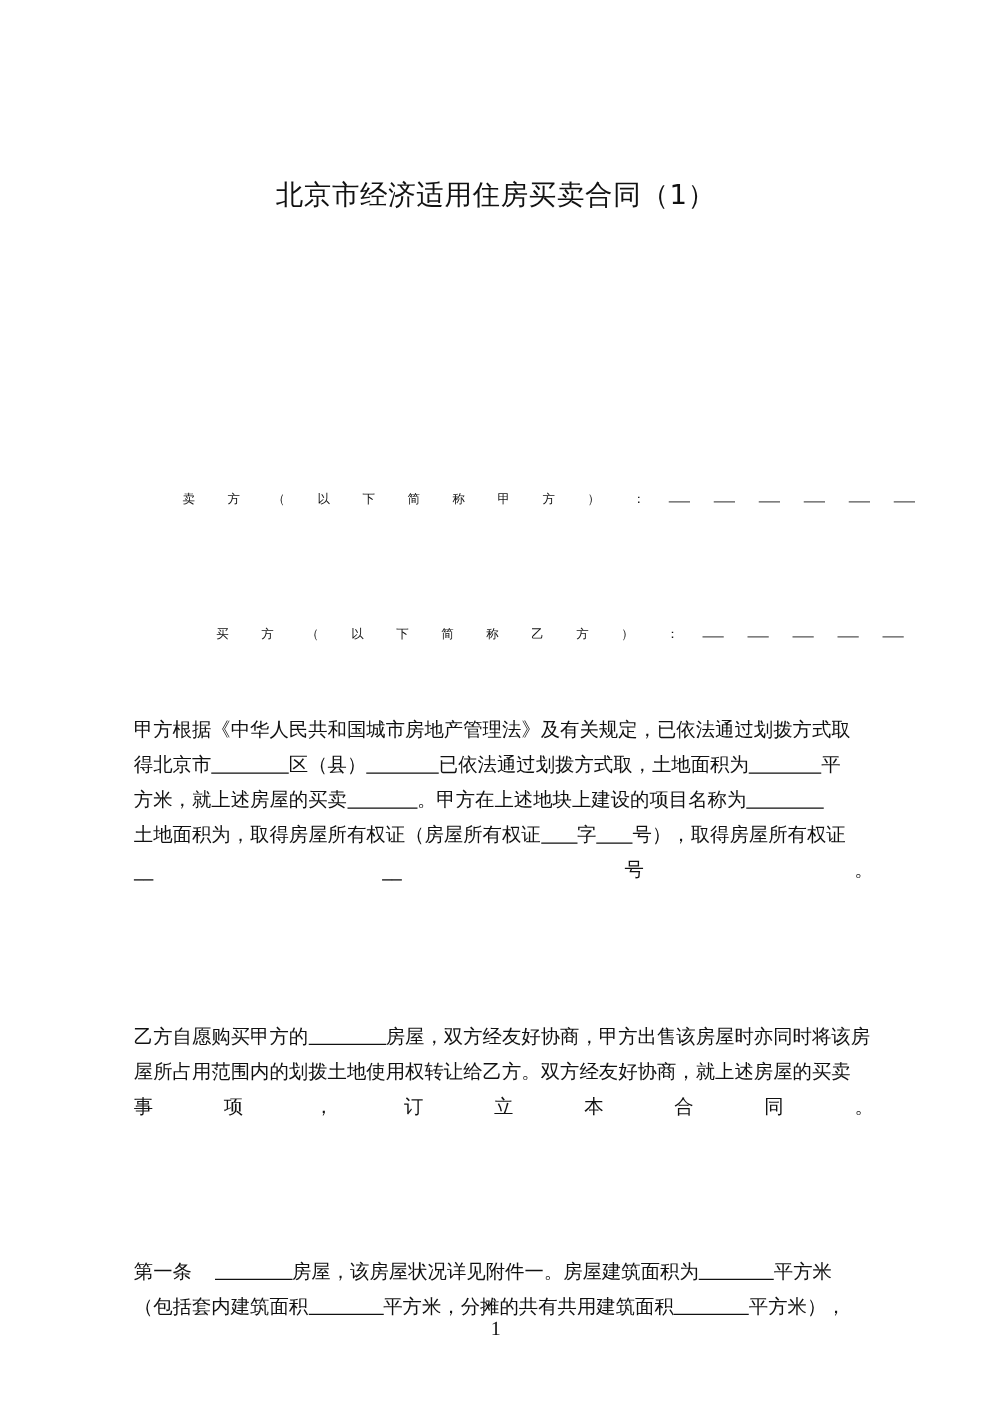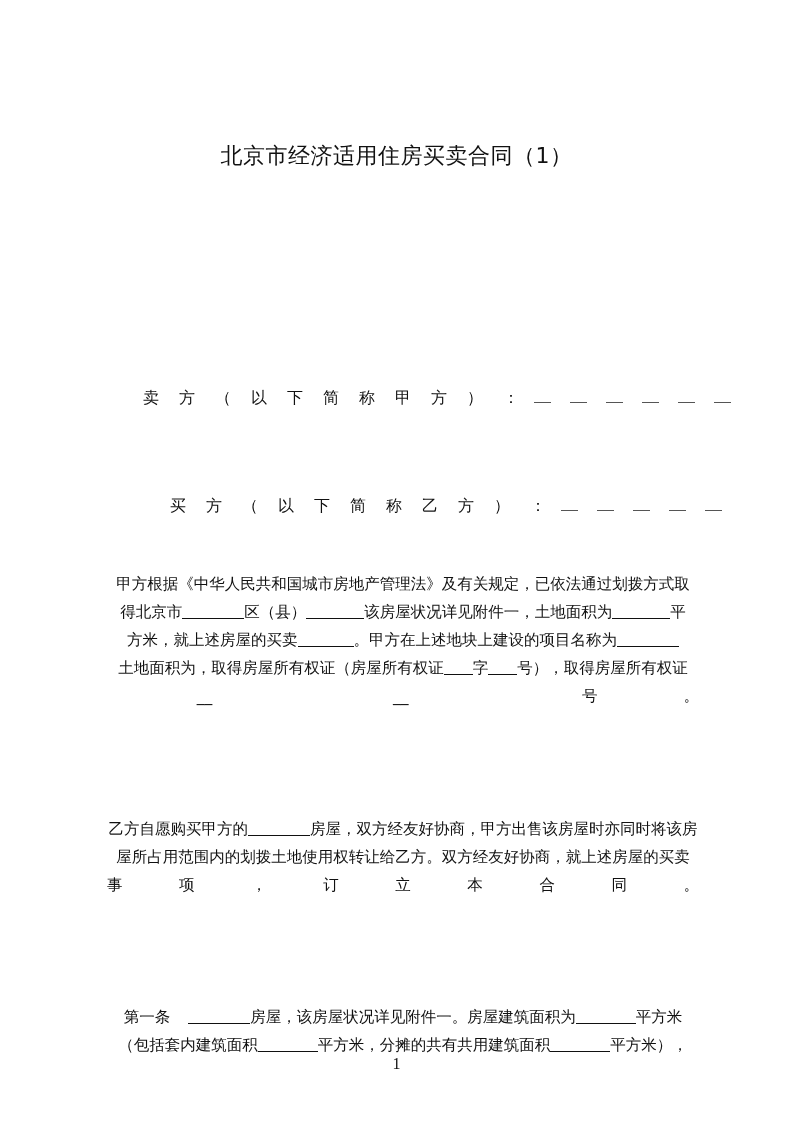--- a/index.html
+++ b/index.html
@@ -1,29 +1,29 @@
 <!DOCTYPE html>
 <html><head>
 <meta charset="utf-8">
 <style>
   html, body { margin: 0; padding: 0; background: #ffffff; }
   body { width: 793px; height: 1122px; position: relative; overflow: hidden;
          font-family: "DejaVu Sans", "Liberation Sans", sans-serif; color: #111; }
   .page { position: absolute; left: 0; top: 0; width: 793px; height: 1122px; background: #fff; }
   .title { position: absolute; top: 141px; left: 0; width: 793px; text-align: center;
            font-size: 22px; letter-spacing: 0.5px; }
-  .party { position: absolute; font-size: 16px; white-space: nowrap; }
+  .party { position: absolute; font-size: 10px; white-space: nowrap; font-family: Liberation Mono, monospace; }
   .party .ch { display: inline-block; text-align: center; }
   .party .blank { display: inline-block; width: 17px; border-bottom: 1.6px solid #555; height: 13px; margin-right: 19px; vertical-align: baseline; }
   .seller { top: 388px; left: 133px; }
   .seller .ch { width: 36px; }
   .buyer { top: 496px; left: 160px; }
   .buyer .ch { width: 36px; }
   .para { position: absolute; left: 107px; width: 592px; font-size: 15.5px; line-height: 28px; }
-  .line { height: 28px; white-space: nowrap; overflow: hidden; text-align: center; }
+  .line { height: 28px; white-space: nowrap; overflow: hidden; }
   .u { display: inline-block; border-bottom: 1px solid #111; height: 16px; vertical-align: -2px; }
   .justify-line { display: flex; justify-content: space-between; white-space: nowrap; }
   .p1 { top: 570px; }
   .p2 { top: 815px; }
   .p3 { top: 1003px; }
   .pagenum { position: absolute; top: 1055px; left: 0; width: 793px; text-align: center;
              font-family: "Liberation Serif", "DejaVu Serif", serif; font-size: 16px; }
 </style>
 </head>
 <body>
@@ -38,21 +38,21 @@
   </div>
 
   <div class="party buyer">
     <span class="ch">买</span><span class="ch">方</span><span class="ch">（</span><span class="ch">以</span><span class="ch">下</span><span class="ch">简</span><span class="ch">称</span><span class="ch">乙</span><span class="ch">方</span><span class="ch">）</span><span class="ch">：</span>
     <span class="blank"></span><span class="blank"></span><span class="blank"></span><span class="blank"></span><span class="blank"></span>
   </div>
 
   <div class="para p1">
     <div class="line">甲方根据《中华人民共和国城市房地产管理法》及有关规定，已依法通过划拨方式取</div>
     <div class="line">
-      <span>得北京市</span><span class="u" style="width:62px"></span><span>区（县）</span><span class="u" style="width:58px"></span><span>该房屋状况详见附件一，土地面积为</span><span class="u" style="width:58px"></span><span>平</span>
+      <span>得北京市</span><span class="u" style="width:62px"></span><span>区（县）</span><span class="u" style="width:58px"></span><span>已依法通过划拨方式取，土地面积为</span><span class="u" style="width:58px"></span><span>平</span>
     </div>
     <div class="line">
       <span>方米，就上述房屋的买卖</span><span class="u" style="width:56px"></span><span>。甲方在上述地块上建设的项目名称为</span><span class="u" style="width:62px"></span>
     </div>
     <div class="line">
       <span>土地面积为，取得房屋所有权证（房屋所有权证</span><span class="u" style="width:29px"></span><span>字</span><span class="u" style="width:29px"></span><span>号），取得房屋所有权证</span>
     </div>
     <div class="line justify-line">
       <span style="width:195px">__</span>
       <span style="width:190px">__</span>

